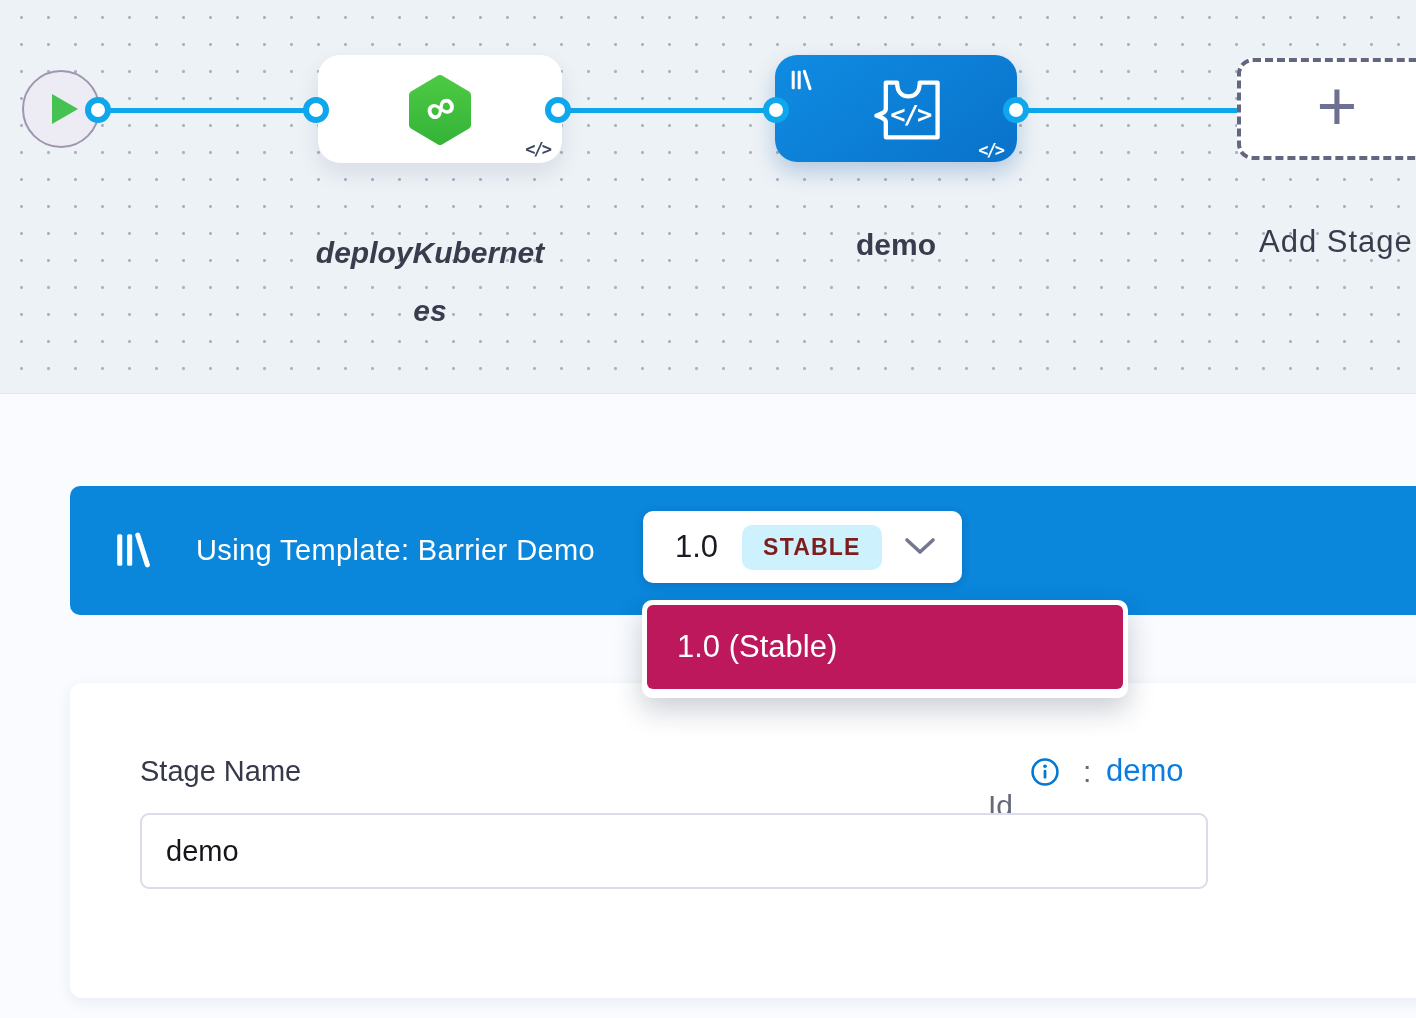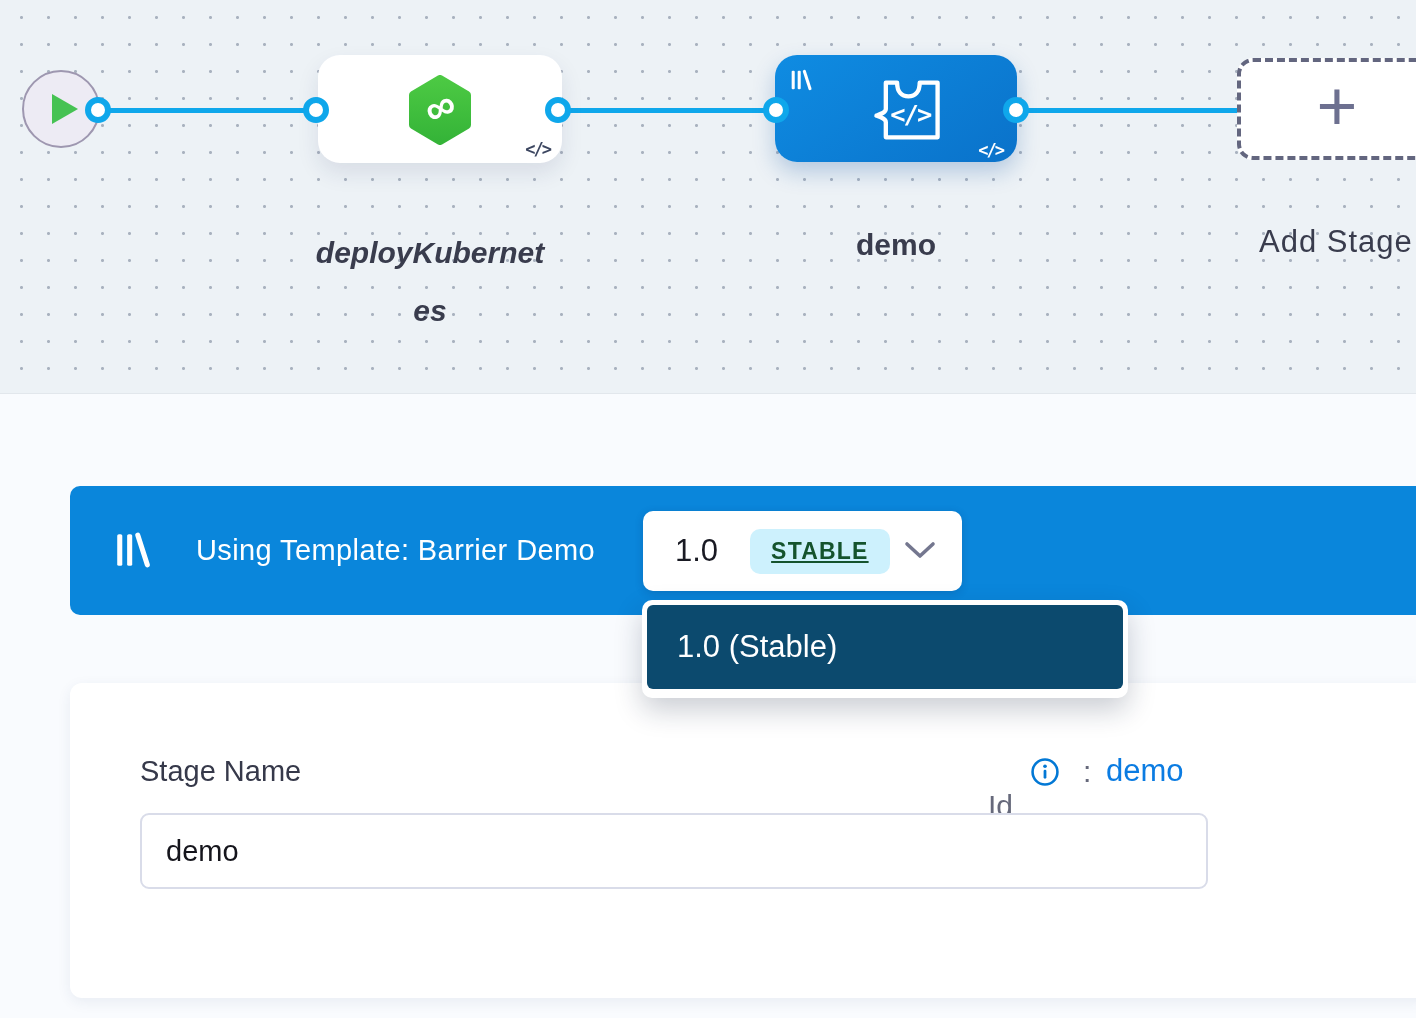--- a/index.html
+++ b/index.html
@@ -57,34 +57,34 @@
     white-space:nowrap; font-weight:500; letter-spacing:1px; font-size:31px; }
 
   
   #banner { left:70px; top:486px; width:1360px; height:129px; background:#0a86db;
     border-radius:10px; z-index:10; }
   #banner .bars { position:absolute; left:43px; top:45px; width:38px; height:38px; }
   #banner-text { position:absolute; left:98px; top:0; height:129px; display:flex;
     align-items:center; color:#fff; font-size:29px; font-weight:500;
     letter-spacing:.4px;margin-left:28px; }
 
-  #version-select { position:absolute; left:573px; top:25px; width:319px; height:80px;
+  #version-select { position:absolute; left:573px; top:25px; width:319px; height:72px;
     background:#fff; border-radius:10px; display:flex; align-items:center;
     padding:0 26px 0 32px; box-shadow:0 2px 8px rgba(0,30,80,.18); cursor:pointer; }
   #version-value { font-size:31px; color:#191a23; font-weight:500; }
-  #version-badge { margin-left:32px; background:#cdf1fd; color:#14532d;
+  #version-badge { margin-left:24px; background:#cdf1fd; color:#7f1d1d;
     font-size:23px; font-weight:bold; letter-spacing:1.2px; padding:9px 21px;
-    border-radius:10px;text-decoration:underline; }
+    border-radius:10px; }
   #version-chevron { margin-left:auto; width:32px; height:20px; }
 
   
   #version-menu { left:642px; top:600px; width:486px; height:98px; background:#fff;
     border-radius:10px; box-shadow:0 12px 28px rgba(20,30,60,.22);
     padding:5px 5px 9px 5px; z-index:20; }
-  .menu-item { width:100%; height:100%; background:#0c4a6e; border-radius:6px;
+  .menu-item { width:100%; height:100%; background:#be185d; border-radius:6px;
     display:flex; align-items:center; padding-left:30px; color:#fff;
     font-size:31px; cursor:pointer; }
 
   
   #stage-card { left:70px; top:683px; width:1360px; height:315px; background:#fff;
     border-radius:12px; box-shadow:0 4px 14px rgba(40,60,110,.08); z-index:5; }
   #stage-name-label { position:absolute; left:70px; top:72px; font-size:29px;
     font-weight:400; color:#36394a; }
   #id-label { position:absolute; left:918px; top:74px; font-size:30px; color:#66697b;margin-top:32px; }
   #id-info { position:absolute; left:960px; top:74px; width:30px; height:30px; }

